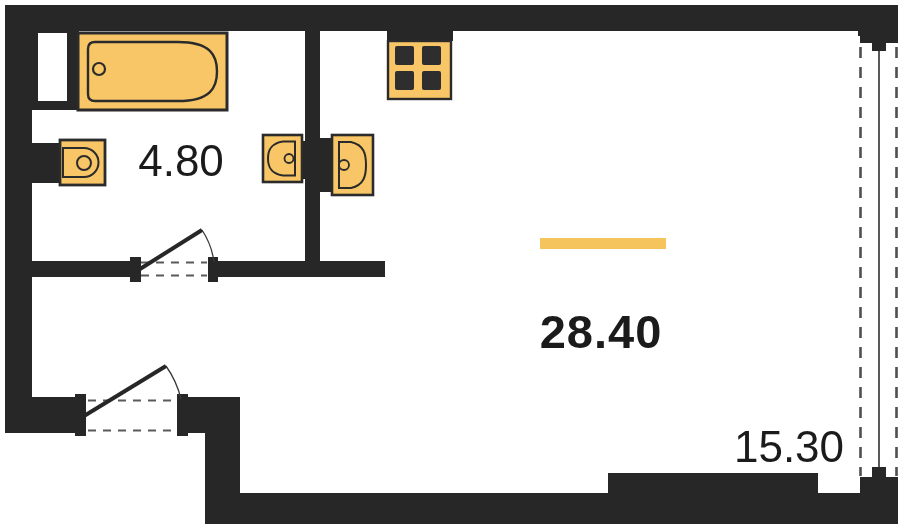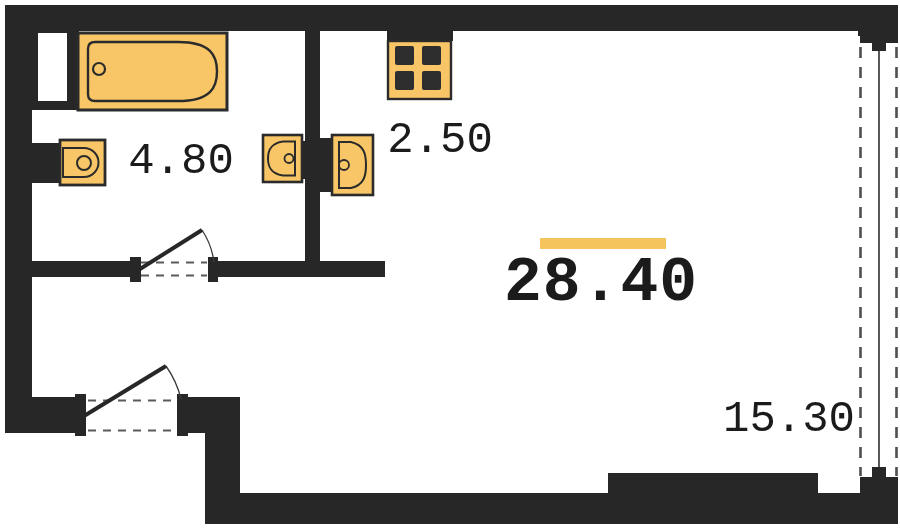--- a/index.html
+++ b/index.html
@@ -1,34 +1,34 @@
 <!DOCTYPE html>
 <html><head>
 <meta charset="utf-8">
 <style>
   html,body{margin:0;padding:0;background:#ffffff;}
   .stage{
     position:relative;width:900px;height:524px;background:#ffffff;
-    font-family:Liberation Mono, monospace;overflow:hidden;text-align:right;
+    font-family:Liberation Sans, sans-serif;overflow:hidden;text-align:right;
   }
   .stage svg{position:absolute;left:0;top:0;}
   .area-label{
     position:absolute;transform:translate(-50%,-50%);
     font-size:44px;color:#1b1b1b;white-space:nowrap;line-height:1;
   }
-  .area-label.big{font-size:63px;font-weight:700;letter-spacing:1px;}
+  .area-label.big{font-size:47px;font-weight:700;letter-spacing:1px;margin-top:48px;}
   .accent-bar{
     position:absolute;left:540px;top:238px;width:126px;height:11px;
     background:#f6c45c;
   }
   .lbl-bathroom{left:181px;top:161px;}
   .lbl-kitchen{left:440px;top:140px;}
   .lbl-hall{left:226px;top:341px;}
   .lbl-living{left:601px;top:283px;}
-  .lbl-window{left:789px;top:419px;}
+  .lbl-window{left:789px;top:447px;}
 </style>
 </head>
 <body>
 
 <div class="stage">
 
   <svg width="900" height="529" viewBox="0 0 900 529">
 
     <g fill="#272727">
       <rect x="5" y="5" width="893" height="26"></rect>
@@ -112,18 +112,17 @@
       <rect x="387" y="31" width="66" height="10" fill="#272727"></rect>
       <rect x="388" y="41" width="63" height="58" fill="#f8c666" stroke="#2b2b2b" stroke-width="2.4"></rect>
       <rect x="395" y="46" width="19" height="19" rx="2" fill="#2e2e2e"></rect>
       <rect x="422" y="46" width="19" height="19" rx="2" fill="#2e2e2e"></rect>
       <rect x="395" y="71" width="19" height="19" rx="2" fill="#2e2e2e"></rect>
       <rect x="422" y="71" width="19" height="19" rx="2" fill="#2e2e2e"></rect>
     </g>
   </svg>
 
   <div class="area-label lbl-bathroom">4.80</div>
-  <div class="area-label lbl-kitchen">2.50</div>
   <div class="accent-bar"></div>
   <div class="area-label big lbl-living">28.40</div>
   <div class="area-label lbl-window">15.30</div>
 
 </div>
 
 </body></html>

